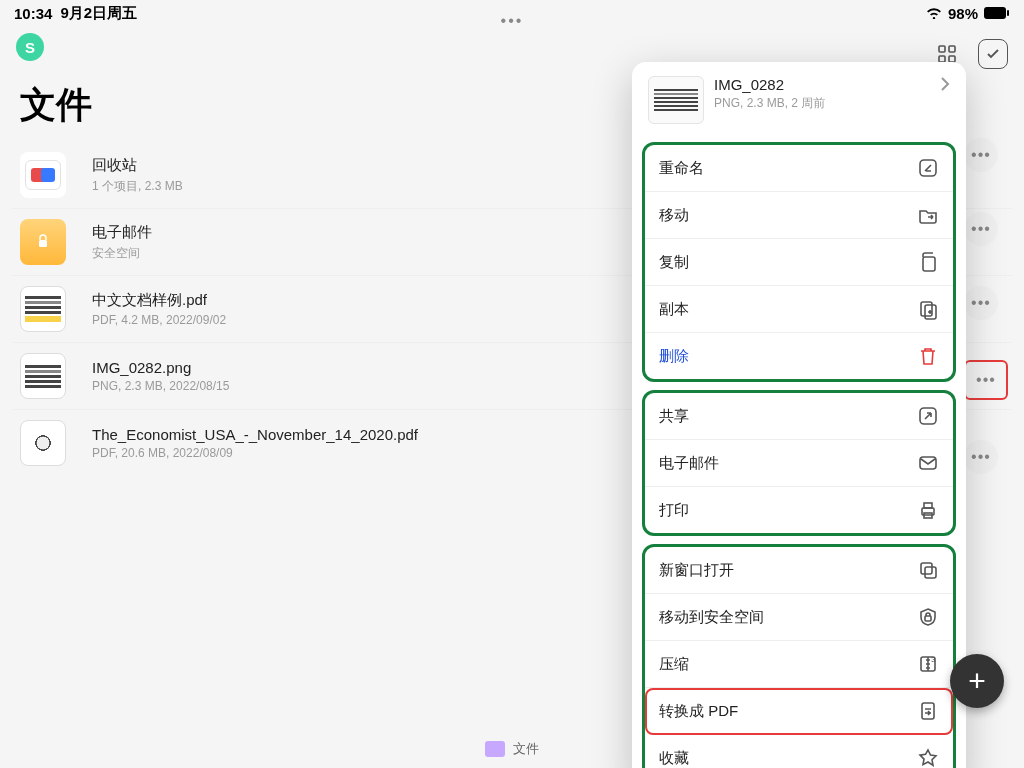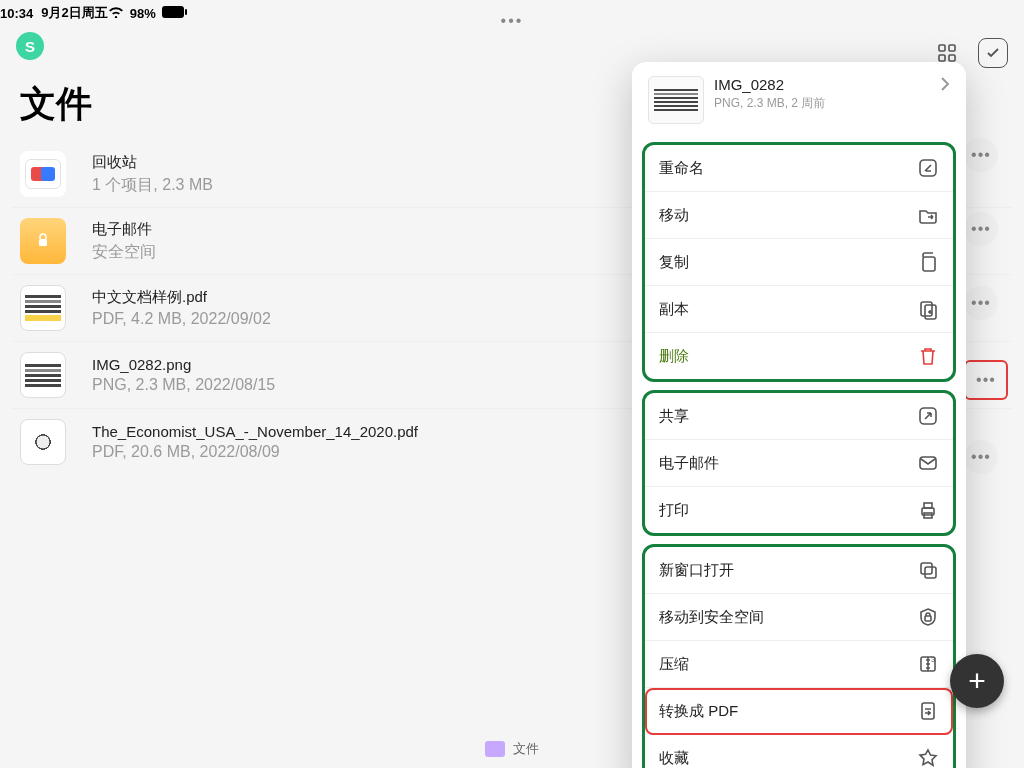--- a/index.html
+++ b/index.html
@@ -1,19 +1,19 @@
 <!DOCTYPE html>
 <html><head>
 <meta charset="utf-8">
 <style>
 * { margin: 0; padding: 0; box-sizing: border-box; font-family: -apple-system, "PingFang SC", "Helvetica Neue", sans-serif; }
 body { width: 1024px; height: 768px; background: #f5f5f5; position: relative; overflow: hidden; }
 
 
-.status-bar { display: flex; justify-content: flex-start; align-items: center; padding: 4px 0; font-size: 13px; font-weight: 600; }
+.status-bar { display: flex; justify-content: space-between; align-items: center; padding: 4px 14px; font-size: 15px; font-weight: 600; }
 .status-left { display: flex; gap: 8px; align-items: center; }
 .status-right { display: flex; gap: 6px; align-items: center; }
 
 
 .header { display: flex; justify-content: space-between; align-items: flex-start; padding: 6px 16px 0; }
 .avatar { width: 28px; height: 28px; border-radius: 50%; background: #3dd6a2; color: #fff; display: flex; align-items: center; justify-content: center; font-weight: 600; font-size: 15px; }
 .header-center { position: absolute; left: 50%; transform: translateX(-50%); top: 12px; color: #888; letter-spacing: 2px; font-size: 16px; }
 .header-right { display: flex; gap: 14px; align-items: center; margin-top: 4px; }
 .icon-btn { width: 34px; height: 34px; display: flex; align-items: center; justify-content: center; border-radius: 8px; color: #555; }
 
@@ -25,21 +25,21 @@
 .file-row { display: flex; align-items: center; padding: 10px 8px; border-bottom: 1px solid #eee; position: relative; gap: 12px; }
 .file-row:last-child { border-bottom: none; }
 .file-thumb { width: 46px; height: 46px; border-radius: 8px; margin-right: 14px; display: flex; align-items: center; justify-content: center; flex-shrink: 0; background: #fff; }
 .file-thumb.folder-yellow { background: linear-gradient(#ffd47a,#ffb83a); }
 .file-thumb.doc { border: 1px solid #ddd; background: #fff; overflow: hidden; }
 .doc-lines { width: 80%; height: 80%; display: flex; flex-direction: column; gap: 2px; justify-content: center; }
 .doc-lines span { height: 3px; background: #444; }
 .doc-lines span:nth-child(2) { background: #888; }
 .file-info { flex: 1; min-width: 0; }
 .file-name { font-size: 15px; color: #222; }
-.file-meta { font-size: 16px; color: #9a9a9a; margin-top: 3px; }
+.file-meta { font-size: 12px; color: #9a9a9a; margin-top: 3px; }
 
 
 .side-more-col { position: absolute; right: 16px; top: 138px; display: flex; flex-direction: column; gap: 40px; }
 .side-more { width: 34px; height: 34px; border-radius: 17px; background: #f0f0f0; display: flex; align-items: center; justify-content: center; color: #888; font-size: 16px; letter-spacing: 1px; }
 .side-more.highlight { border: 2px solid #e63b3b; border-radius: 6px; background: transparent; width: 44px; height: 40px; }
 .badge-dot { width: 8px; height: 8px; border-radius: 50%; background: #ff6a3a; position: absolute; margin-left: -28px; margin-top: 6px; }
 
 
 .bottom-tab { position: absolute; bottom: 10px; left: 50%; transform: translateX(-50%); display: flex; align-items: center; gap: 8px; font-size: 13px; color: #666; }
 .bottom-tab .folder-ic { width: 20px; height: 16px; background: #c7a8ff; border-radius: 3px; }
@@ -53,21 +53,21 @@
 .sheet-thumb { width: 56px; height: 48px; border: 1px solid #e4e4e4; border-radius: 6px; background: #fafafa; display: flex; align-items: center; justify-content: center; }
 .sheet-thumb .doc-lines { width: 80%; height: 80%; gap: 2px; }
 .sheet-thumb .doc-lines span { height: 2px; }
 .sheet-title { font-size: 15px; color: #222; }
 .sheet-sub { font-size: 12px; color: #9a9a9a; margin-top: 2px; }
 .sheet-chevron { margin-left: auto; color: #999; }
 
 .sheet-group { background: #fff; border: 3px solid #15803d; border-radius: 12px; margin-top: 8px; overflow: hidden; }
 .sheet-item { display: flex; align-items: center; justify-content: space-between; padding: 12px 14px; font-size: 15px; color: #222; border-bottom: 1px solid #eee; }
 .sheet-item:last-child { border-bottom: none; }
-.sheet-item.danger { color: #4d7c0f; }
+.sheet-item.danger { color: #1d4ed8; }
 .sheet-item.highlight { outline: 2px solid #e63b3b; outline-offset: -2px; border-radius: 8px; }
 .sheet-icon { width: 22px; height: 22px; color: #555; flex-shrink: 0; }
 .sheet-item.danger .sheet-icon { color: #e63b3b; }
 
 .trash-box { width: 36px; height: 30px; background: #fff; border-radius: 6px; border: 1px solid #e2e2e2; display:flex; align-items:center; justify-content:center; }
 .trash-red { width: 14px; height: 14px; background:#e94b4b; border-radius: 3px; }
 .trash-blue { width: 14px; height: 14px; background:#3779ff; border-radius: 3px; margin-left:-4px; }
 .watch-thumb { width: 30px; height: 30px; border-radius: 50%; background: radial-gradient(#eee 30%, #444 31%, #444 36%, #fff 37%); }
 </style>
 </head>

